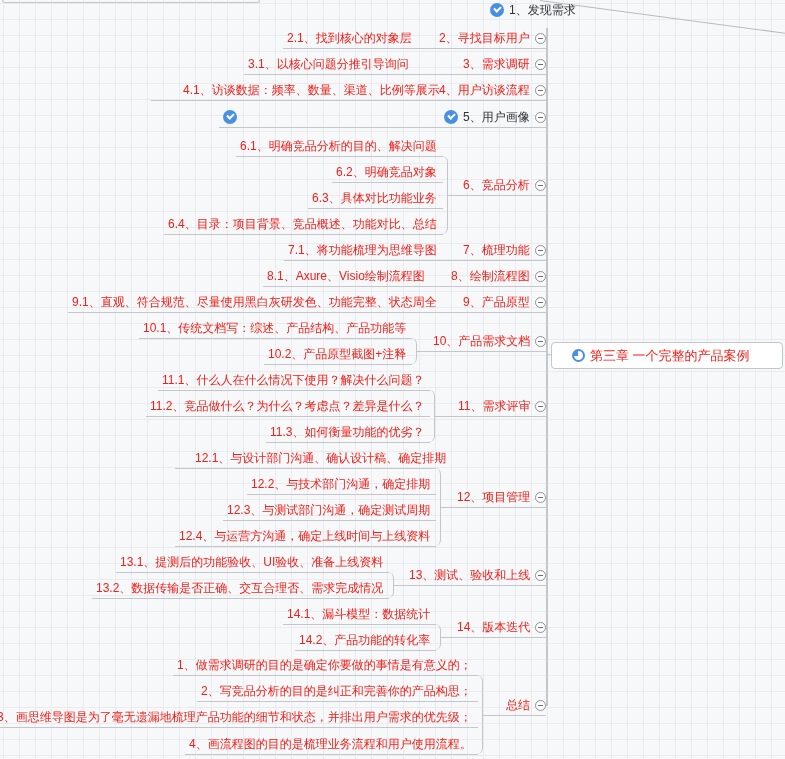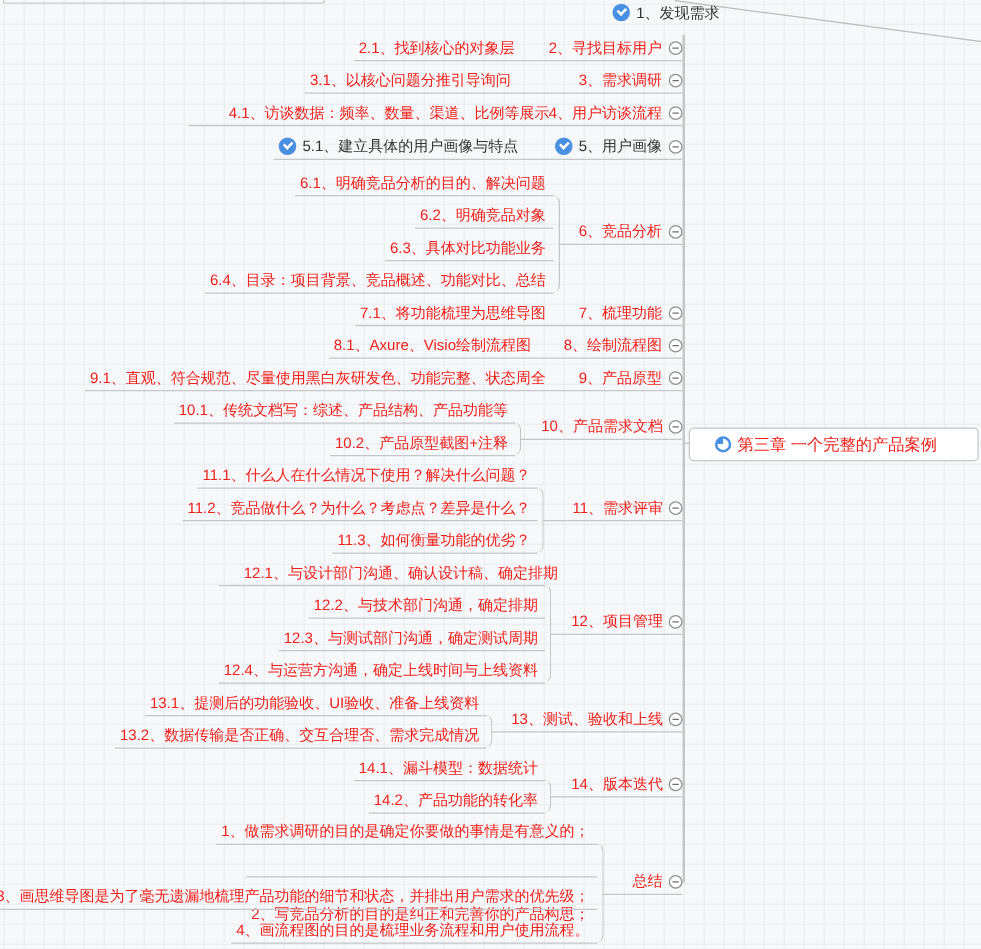--- a/index.html
+++ b/index.html
@@ -71,21 +71,21 @@
     <div class="node red" style="left: 248px; top: 56px;"><span>3.1、以核心问题分推引导询问</span></div>
     <div class="uline" style="left: 244px; width: 215px; top: 74px;"></div>
     <div class="node red" style="left: 439px; top: 82px;"><span>4、用户访谈流程</span></div>
     <div class="uline" style="left: 435px; width: 111px; top: 100px;"></div>
     <div class="collapse" style="left: 535px; top: 85px;"></div>
     <div class="node red" style="left: 155px; top: 82px; margin-left: 28px;"><span>4.1、访谈数据：频率、数量、渠道、比例等展示</span></div>
     <div class="uline" style="left: 151px; width: 284px; top: 100px;"></div>
     <div class="node black" style="left: 444px; top: 109px;"><span class="check"></span><span>5、用户画像</span></div>
     <div class="uline" style="left: 440px; width: 106px; top: 127px;"></div>
     <div class="collapse" style="left: 535px; top: 112px;"></div>
-    <div class="node black" style="left: 223px; top: 109px;"><span class="check"></span><span>5.1、建立具体的用户画像与特点</span></div>
+    <div class="node black" style="left: 223px; top: 109px;"><span class="check"></span></div>
     <div class="uline" style="left: 219px; width: 221px; top: 127px;"></div>
     <div class="node red" style="left: 463px; top: 177px;"><span>6、竞品分析</span></div>
     <div class="uline" style="left: 459px; width: 87px; top: 195px;"></div>
     <div class="collapse" style="left: 535px; top: 180px;"></div>
     <div class="node red" style="left: 240px; top: 138px;"><span>6.1、明确竞品分析的目的、解决问题</span></div>
     <div class="uline" style="left: 236px; width: 207px; top: 156px;"></div>
     <div class="node red" style="left: 336px; top: 164px;"><span>6.2、明确竞品对象</span></div>
     <div class="uline" style="left: 332px; width: 111px; top: 182px;"></div>
     <div class="node red" style="left: 312px; top: 190px;"><span>6.3、具体对比功能业务</span></div>
     <div class="uline" style="left: 308px; width: 135px; top: 208px;"></div>
@@ -157,21 +157,21 @@
     <div class="uline" style="left: 283px; width: 153px; top: 624px;"></div>
     <div class="node red" style="left: 299px; top: 632px;"><span>14.2、产品功能的转化率</span></div>
     <div class="uline" style="left: 295px; width: 141px; top: 650px;"></div>
     <div class="bracket" style="left: 430px; top: 624px; width: 10px; height: 26px;"></div>
     <div class="uline" style="left: 440px; width: 13px; top: 637px;"></div>
     <div class="node red" style="left: 506px; top: 697px;"><span>总结</span></div>
     <div class="uline" style="left: 502px; width: 44px; top: 715px;"></div>
     <div class="collapse" style="left: 535px; top: 700px;"></div>
     <div class="node red" style="left: 177px; top: 657px;"><span>1、做需求调研的目的是确定你要做的事情是有意义的；</span></div>
     <div class="uline" style="left: 173px; width: 305px; top: 675px;"></div>
-    <div class="node red" style="left: 201px; top: 683px; margin-top: 40px;"><span>2、写竞品分析的目的是纠正和完善你的产品构思；</span></div>
+    <div class="node red" style="left: 201px; top: 683px;"><span>2、写竞品分析的目的是纠正和完善你的产品构思；</span></div>
     <div class="uline" style="left: 197px; width: 281px; top: 701px;"></div>
     <div class="node red" style="left: -3px; top: 709px;"><span>3、画思维导图是为了毫无遗漏地梳理产品功能的细节和状态，并排出用户需求的优先级；</span></div>
     <div class="uline" style="left: -7px; width: 485px; top: 727px;"></div>
     <div class="node red" style="left: 189px; top: 736px;"><span>4、画流程图的目的是梳理业务流程和用户使用流程。</span></div>
     <div class="uline" style="left: 185px; width: 293px; top: 754px;"></div>
     <div class="bracket" style="left: 472px; top: 675px; width: 10px; height: 79px;"></div>
     <div class="uline" style="left: 482px; width: 20px; top: 715px;"></div>
   </div>
 
 </body></html>

